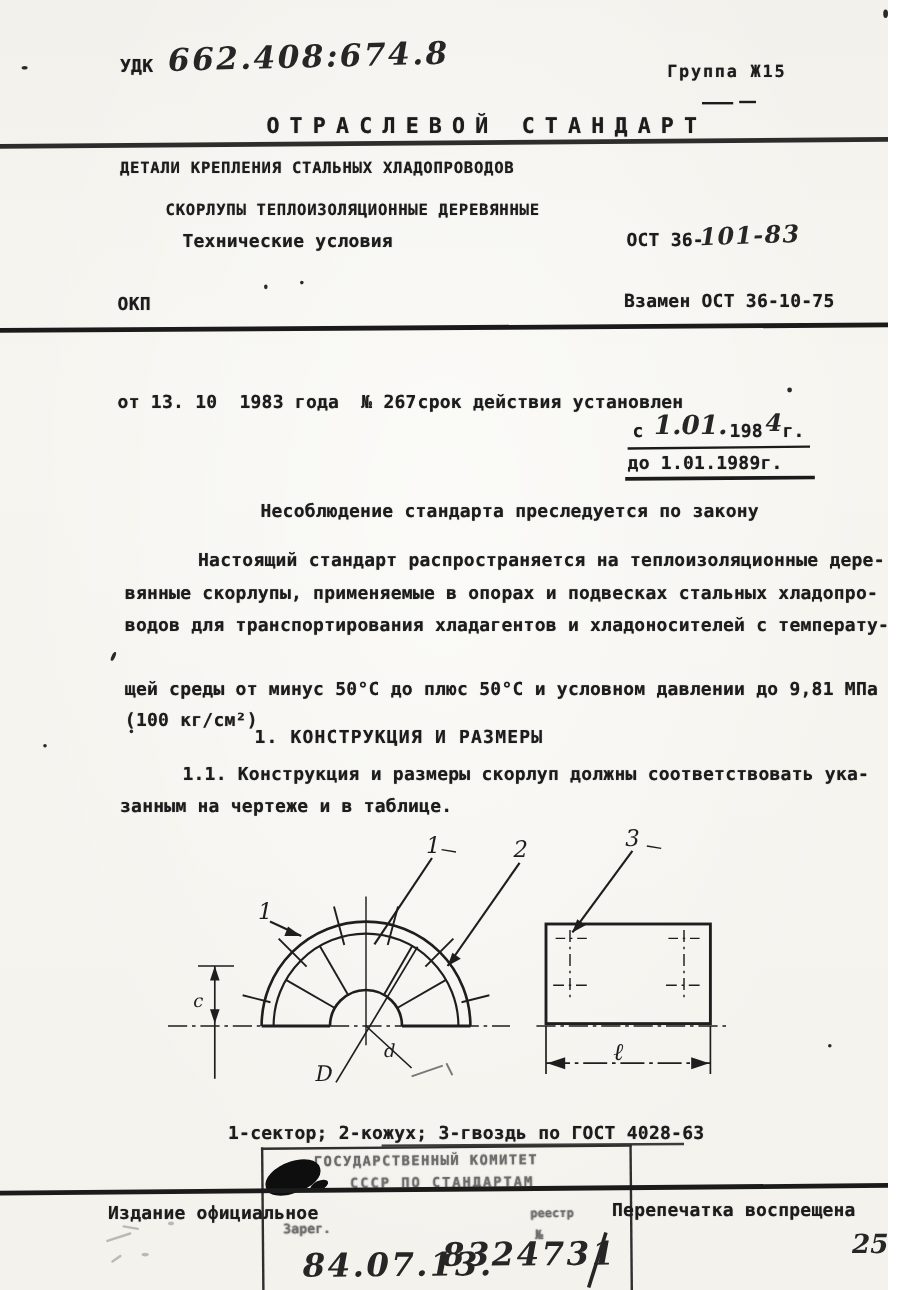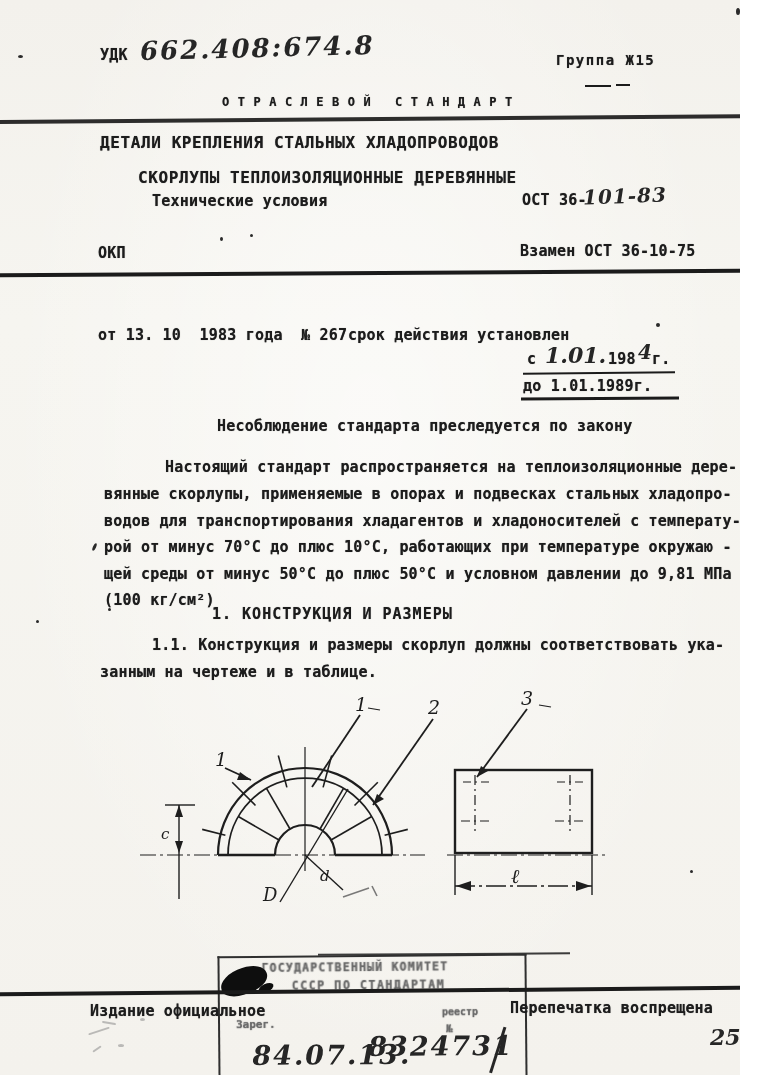--- a/index.html
+++ b/index.html
@@ -9,21 +9,21 @@
       radial-gradient(ellipse at 50% 40%, rgba(255,255,255,.55), rgba(0,0,0,0) 70%),
       linear-gradient(180deg,#f3f1ec 0%, #f6f5f0 30%, #f4f2ed 100%);
     font-family:"DejaVu Sans Mono", monospace;
   }
   .abs{position:absolute;}
   .tw{
     font-family:"DejaVu Sans Mono", monospace; font-weight:700;
     color:#1c1c1c; font-size:15px; letter-spacing:.2px; white-space:pre;
     text-shadow:0 0 .7px rgba(25,25,25,.65);
   }
-  .tw-sm{font-size:16px; letter-spacing:.6px;}
+  .tw-sm{font-size:13px; letter-spacing:.6px;}
   .hw{
     font-family:"DejaVu Serif", serif; font-style:italic; font-weight:700;
     color:#262626; white-space:pre;
   }
   .rule{background:#1b1b1b;}
   .faint{
     color:#6a6a6a; text-shadow:0 0 1px rgba(100,100,100,.9);
     filter:blur(.3px); font-weight:700;
   }
   .speck{position:absolute; background:#2a2a2a; border-radius:50%;}
@@ -37,21 +37,21 @@
 <body>
 
 <div class="page">
 
   <span class="abs tw" style="left:100px; top:46px;">УДК</span>
   <span class="abs hw" style="left:140px; top:33px; font-size:26px; letter-spacing:2px; transform:rotate(-1.5deg);">662.408:674.8</span>
   <span class="abs tw" style="left:517px; top:52px; font-size:14px; letter-spacing:1.5px;margin-left:39px;">Группа Ж15</span>
   <div class="abs rule" style="left:585px; top:85px; width:26px; height:2px;"></div>
   <div class="abs rule" style="left:616px; top:84px; width:14px; height:2px;"></div>
 
-  <span class="abs tw" style="left:222px; top:95px; font-size:12px; letter-spacing:8.5px;">ОТРАСЛЕВОЙ СТАНДАРТ</span>
+  <span class="abs tw" style="left:222px; top:95px; font-size:18px; letter-spacing:8.5px;">ОТРАСЛЕВОЙ СТАНДАРТ</span>
 
   <div class="abs rule" style="left:0px; top:117px; width:760px; height:4px; transform:rotate(-0.45deg); opacity:.92;"></div>
 
   <span class="abs tw tw-sm" style="left:100px; top:133px;">ДЕТАЛИ КРЕПЛЕНИЯ СТАЛЬНЫХ ХЛАДОПРОВОДОВ</span>
   <span class="abs tw tw-sm" style="left:100px; top:168px;margin-left:38px;">СКОРЛУПЫ ТЕПЛОИЗОЛЯЦИОННЫЕ ДЕРЕВЯННЫЕ</span>
   <span class="abs tw" style="left:152px; top:192px;">Технические условия</span>
   <span class="abs tw" style="left:522px; top:191px;">ОСТ 36-</span>
   <span class="abs hw" style="left:583px; top:184px; font-size:20px; letter-spacing:1px; transform:rotate(-2deg);">101-83</span>
 
   <span class="abs tw" style="left:98px; top:244px;">ОКП</span>
@@ -69,21 +69,20 @@
   <span class="abs tw" style="left:652px; top:350px;">г.</span>
   <div class="abs rule" style="left:523px; top:372px; width:152px; height:2px; transform:rotate(-0.6deg);"></div>
   <span class="abs tw" style="left:523px; top:377px;">до 1.01.1989г.</span>
   <div class="abs rule" style="left:521px; top:397px; width:158px; height:2.5px; transform:rotate(-0.4deg);"></div>
 
   <span class="abs tw" style="left:217px; top:417px;">Несоблюдение стандарта преследуется по закону</span>
 
   <span class="abs tw" style="left:165px; top:458px;">Настоящий стандарт распространяется на теплоизоляционные дере-</span>
   <span class="abs tw" style="left:104px; top:485px;">вянные скорлупы, применяемые в опорах и подвесках стальных хладопро-</span>
   <span class="abs tw" style="left:104px; top:512px;">водов для транспортирования хладагентов и хладоносителей с температу-</span>
-  <span class="abs tw" style="left:104px; top:538px;">рой от минус 70°С до плюс 10°С, работающих при температуре окружаю -</span>
   <span class="abs tw" style="left:104px; top:565px;">щей среды от минус 50°С до плюс 50°С и условном давлении до 9,81 МПа</span>
   <span class="abs tw" style="left:104px; top:591px;">(100 кг/см²)</span>
 
   <span class="abs tw" style="left:212px; top:605px; letter-spacing:1px;">1. КОНСТРУКЦИЯ И РАЗМЕРЫ</span>
   <span class="abs tw" style="left:152px; top:636px;">1.1. Конструкция и размеры скорлуп должны соответствовать ука-</span>
   <span class="abs tw" style="left:100px; top:663px;">занным на чертеже и в таблице.</span>
 
   <svg class="abs" style="left:115px; top:683px;" width="530" height="240" viewBox="0 0 530 240">
     <g stroke="#1e1e1e" fill="none" stroke-width="2.2">
 
@@ -159,20 +158,21 @@
     <text x="240" y="28" font-size="19">1</text>
     <text x="100" y="83" font-size="19">1</text>
     <text x="313" y="31" font-size="19">2</text>
     <text x="406" y="22" font-size="19">3</text>
     <text x="148" y="218" font-size="18">D</text>
     <text x="205" y="198" font-size="15">d</text>
     <text x="46" y="156" font-size="15">c</text>
     <text x="396" y="200" font-size="20">ℓ</text>
   </svg>
 
+  <span class="abs tw" style="left:190px; top:935px;">1-сектор; 2-кожух; 3-гвоздь по ГОСТ 4028-63</span>
   <div class="abs rule" style="left:318px; top:953px; width:252px; height:2px; transform:rotate(-0.3deg); opacity:.85;"></div>
 
   <div class="abs stamp-box" style="left:218px; top:955px; width:305px; height:125px; transform:rotate(-0.5deg);">
     <span class="abs faint" style="left:42px; top:3px; font-size:11.5px; letter-spacing:1.2px; font-family:'DejaVu Sans Mono',monospace;">ГОСУДАРСТВЕННЫЙ КОМИТЕТ</span>
     <span class="abs faint" style="left:72px; top:21px; font-size:11.5px; letter-spacing:1.6px; font-family:'DejaVu Sans Mono',monospace;">СССР ПО СТАНДАРТАМ</span>
     <span class="abs faint" style="left:16px; top:60px; font-size:11px; font-family:'DejaVu Sans Mono',monospace;">Зарег.</span>
     <span class="abs faint" style="left:222px; top:50px; font-size:10px; font-family:'DejaVu Sans Mono',monospace;">реестр</span>
     <span class="abs faint" style="left:226px; top:66px; font-size:11px; font-family:'DejaVu Sans Mono',monospace;">№</span>
     <span class="abs hw" style="left:32px; top:82px; font-size:27px; letter-spacing:2px;">84.07.13.</span>
     <span class="abs hw" style="left:148px; top:74px; font-size:27px; letter-spacing:2px;">8324731</span>

